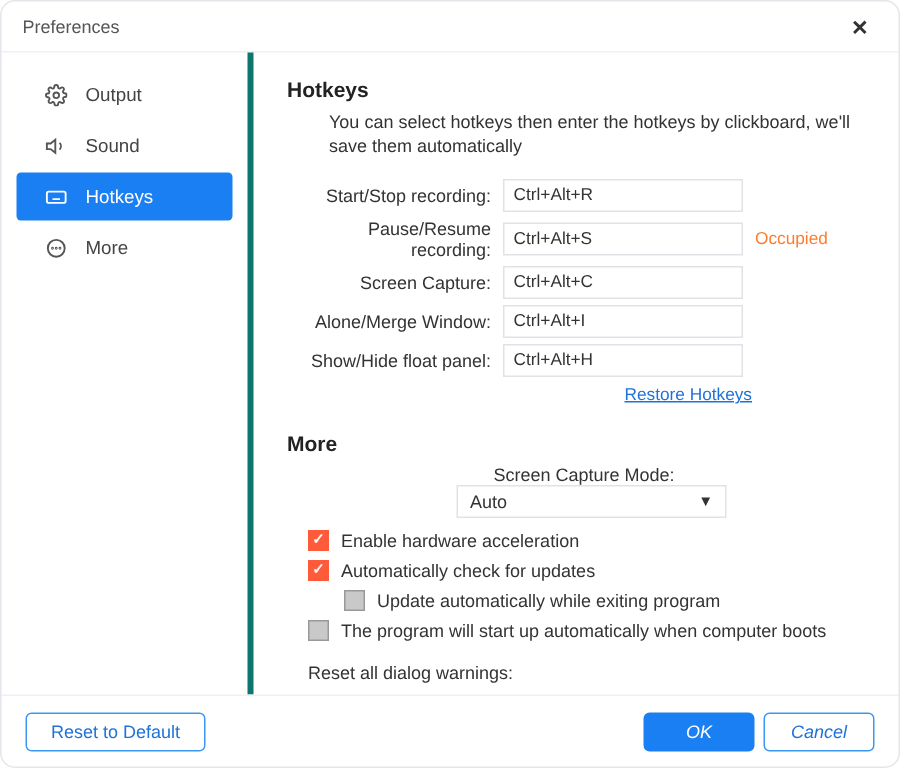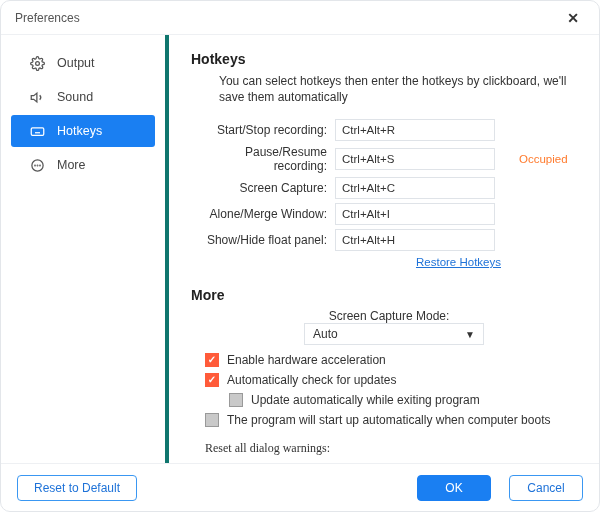--- a/index.html
+++ b/index.html
@@ -56,21 +56,21 @@
 .content-scroll::-webkit-scrollbar-track { background: transparent; }
 .content-scroll::-webkit-scrollbar-thumb { background: #1e88f5; border-radius: 3px; }
 h3.section { font-size: 14px; font-weight: 700; color: #222; margin: 2px 0 6px 0; }
 .desc { font-size: 12px; color: #333; margin: 4px 0 14px 28px; line-height: 1.35; }
 .hk-row { display: flex; align-items: center; margin-bottom: 4px; }
 .hk-label { width: 144px; text-align: right; padding-right: 8px; font-size: 12px; color: #333; }
 .hk-input {
   width: 160px; height: 22px; border: 1px solid #dfe3e8; padding: 0 6px;
   font-size: 11.5px; font-family: inherit; color: #333; background: #fff;
 }
-.hk-status { margin-left: 24px; font-size: 11.5px; color: #ff7b2e; }
+.hk-status { margin-left: 8px; font-size: 11.5px; color: #ff7b2e; }
 .restore {
   margin: 2px 0 0 0; text-align: right;
 }
 .restore a { color: #1e72d8; text-decoration: underline; font-size: 11.5px; cursor: pointer; }
 .more-block { margin-top: 18px; }
 .row { display: flex; align-items: center; margin-bottom: 8px; flex-direction: column; }
 .lbl { font-size: 12px; color: #333; }
 .select {
   margin-left: 10px; width: 180px; height: 22px;
   border: 1px solid #dfe3e8; padding: 0 8px;
@@ -80,39 +80,39 @@
 .select .caret { font-size: 10px; color: #333; }
 .chk-row { display: flex; align-items: center; margin: 6px 0 6px 14px; }
 .chk-row.indent { margin-left: 38px; }
 .chk {
   width: 14px; height: 14px; border: 1px solid #999; margin-right: 8px;
   display: flex; align-items: center; justify-content: center;
   background: #c9c9c9; cursor: pointer;
 }
 .chk.checked { background: #ff5b3a; border-color: #ff5b3a; }
 .chk.checked::after { content: "✓"; color: #fff; font-size: 10px; font-weight: bold; line-height: 1; }
-.reset-row { display: flex; align-items: center; margin: 14px 0 8px 14px; font-family: Liberation Serif, serif; }
+.reset-row { display: flex; align-items: center; margin: 14px 0 8px 14px; }
 .btn-small {
   display: inline-flex; align-items: center; justify-content: center;
   min-width: 68px; height: 22px; border: 1px solid #3a97f2; border-radius: 3px;
   color: #1e72d8; font-size: 12px; cursor: pointer; padding: 0 12px; background: #fff;
 }
 .footer {
   height: 48px; border-top: 1px solid #eef0f3;
   display: flex; align-items: center; justify-content: space-between;
   padding: 0 16px;
 }
 .btn {
   height: 26px; min-width: 74px; padding: 0 16px;
   border-radius: 4px; font-size: 12px; cursor: pointer;
   display: inline-flex; align-items: center; justify-content: center;
 }
 .btn-outline { border: 1px solid #3a97f2; color: #1e72d8; background: #fff; }
 .btn-primary { border: 1px solid #1a7ff2; background: #1a7ff2; color: #fff; }
-.btn-group { display: flex; gap: 18px; }
+.btn-group { display: flex; gap: 6px; font-style: italic; }
 </style>
 </head>
 <body>
 
 <div class="window">
   <div class="titlebar">
     <span class="title">Preferences</span>
     <span class="close-btn">✕</span>
   </div>
 

